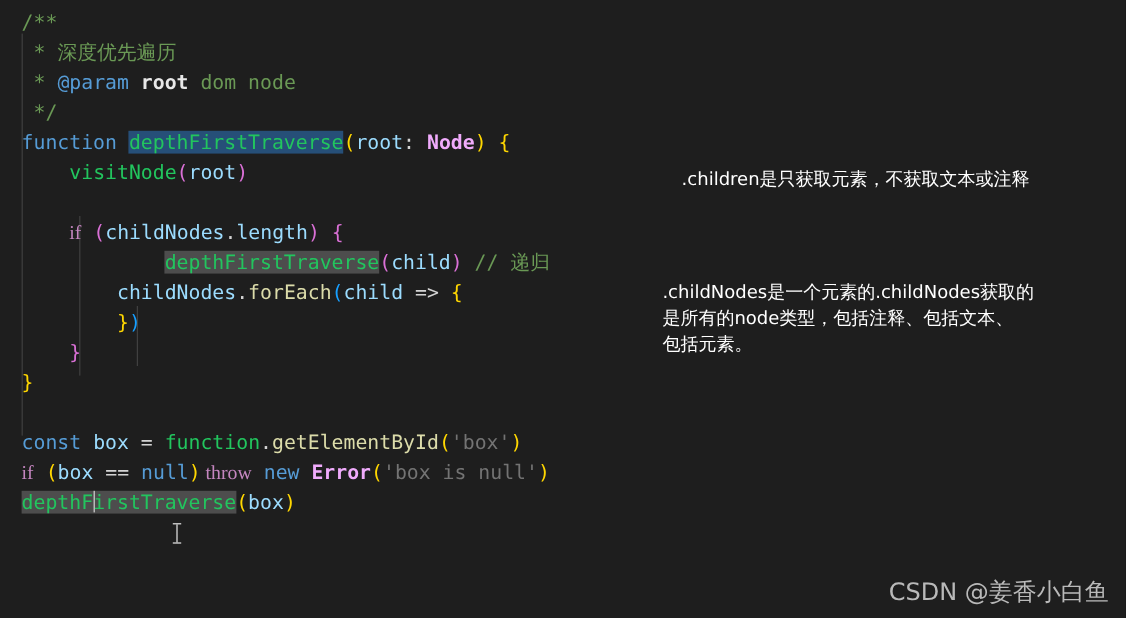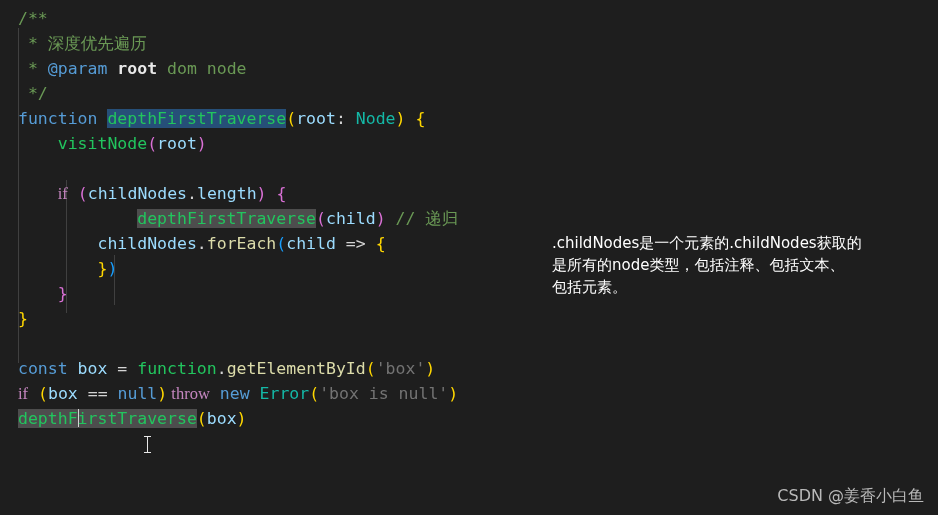--- a/index.html
+++ b/index.html
@@ -51,21 +51,21 @@
 
   
   .c-comment   { color: #6a9955; }
   .c-jsdoc-tag { color: #569cd6; }
   .c-jsdoc-nm  { color: #e8e8e8; font-weight: bold; }
   .c-kw        { color: #569cd6; }          
   .c-ctrl      { color: #c586c0; font-family: Liberation Serif, serif; }          
   .c-fnname    { color: #dcdcaa; }
   .c-ident     { color: #9cdcfe; }
   .c-plain     { color: #d4d4d4; }
-  .c-type      { color: #14b8a6; }
+  .c-type      { color: #f0abfc; font-weight: bold; }
   .c-string    { color: #737373; }
   .c-b1        { color: #ffd700; }          
   .c-b2        { color: #da70d6; }          
   .c-b3        { color: #179fff; }
   .c-white     { color: #22c55e; }
 
   
   .hl-sel   { background: #264f78; }        
   .hl-match { background: #4d4d4d; }        
 
@@ -91,21 +91,21 @@
   #note-children { left: 568px; top: 138px; }
   #note-childnodes { left: 552px; top: 232px; width: 366px; }
   #note-ts { left: 592px; top: 430px; }
 
   
   #watermark {
     position: absolute;
     right: 14px;
     bottom: 8px;
     font-family: "DejaVu Sans", sans-serif;
-    font-size: 16px;
+    font-size: 20px;
     color: #b9b9b9;
   }
 
   
   #mouse-cursor {
     position: absolute;
     left: 144px;
     top: 436px;
     width: 7px;
     height: 17px;
@@ -166,20 +166,21 @@
     <div class="line blank">&nbsp;</div>
 
     <div class="line"><span class="c-kw">const</span><span class="c-ident"> box</span><span class="c-plain"> = </span><span class="c-white">function</span><span class="c-plain">.</span><span class="c-fnname">getElementById</span><span class="c-b1">(</span><span class="c-string">'box'</span><span class="c-b1">)</span></div>
 
     <div class="line"><span class="c-ctrl">if</span><span class="c-b1"> (</span><span class="c-ident">box</span><span class="c-plain"> == </span><span class="c-kw">null</span><span class="c-b1">)</span><span class="c-ctrl"> throw</span><span class="c-kw"> new</span><span class="c-type"> Error</span><span class="c-b1">(</span><span class="c-string">'box is null'</span><span class="c-b1">)</span></div>
 
     <div class="line"><span class="c-white hl-match"><span>depthF</span><span class="caret"></span><span>irstTraverse</span></span><span class="c-b1">(</span><span class="c-ident">box</span><span class="c-b1">)</span></div>
 
   </div>
 
+  <div class="note" id="note-children">.children是只获取元素，不获取文本或注释</div>
   <div class="note" id="note-childnodes">.childNodes是一个元素的.childNodes获取的
 是所有的node类型，包括注释、包括文本、
 包括元素。</div>
 
   <div id="watermark">CSDN @姜香小白鱼</div>
 
   <div id="mouse-cursor">
     <div class="cap-t"></div>
     <div class="bar"></div>
     <div class="cap-b"></div>

